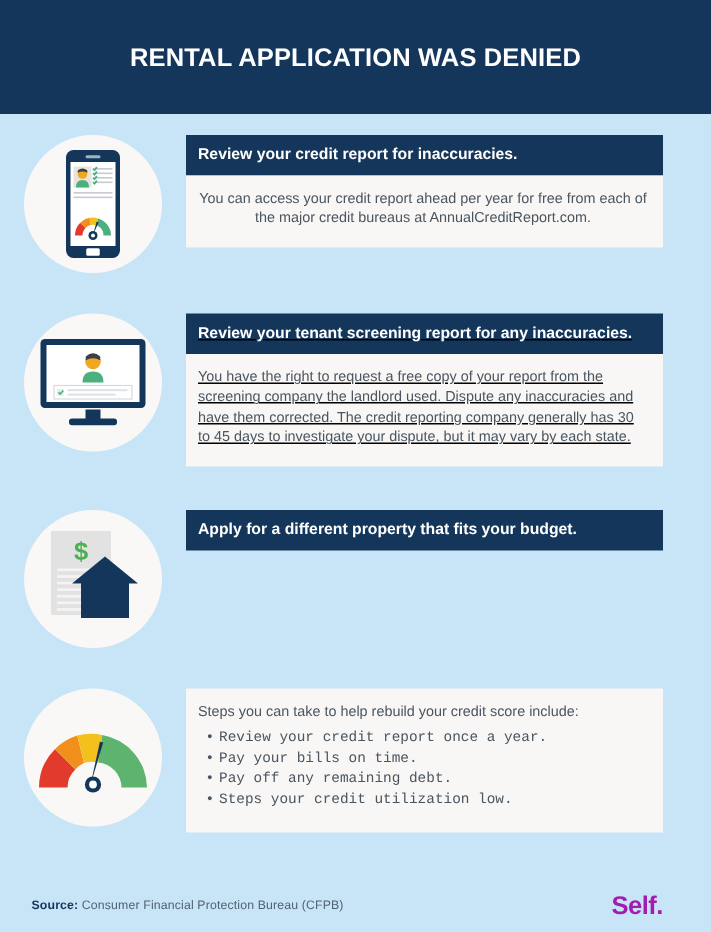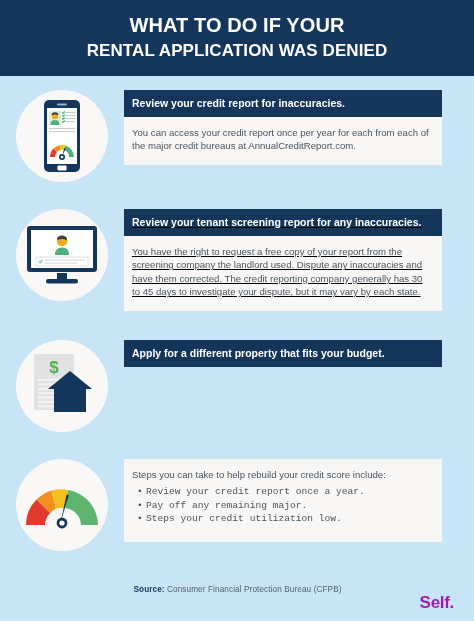--- a/index.html
+++ b/index.html
@@ -113,59 +113,57 @@
     border-radius: 50%;
     background: #faf8f6;
     z-index: 3;
     display: flex;
     align-items: center;
     justify-content: center;
   }
   .icon-circle svg { display: block; }
 
   
-  .step.s1 { min-height: 92px; }
+  .step.s1 { min-height: 92px; text-align: center; }
   .step.s2 { min-height: 104px; text-decoration: underline; }
   .step.s3 { min-height: 92px; }
   .step.s4 { min-height: 100px; }
 
   
   .footer {
     position: absolute;
     left: 0;
-    right: 0;
+    right: 12px;
     bottom: 0;
     height: 36px;
     background: #c7e5f7;
     display: flex;
     align-items: center;
     padding: 0 20px 0 21px;
     box-sizing: border-box;
-    flex-direction: column;
   }
   .source {
     font-size: 8.2px;
     color: #53626f;
     letter-spacing: 0.1px;
   }
   .source b { color: #14365b; }
   .logo {
     margin-left: auto;
     color: #a21caf;
     font-size: 17px;
     font-weight: bold;
     letter-spacing: -0.3px;
     line-height: 17px;
   }
 </style>
 </head>
 <body>
 
 <div class="header">
-  <div class="header-line l1">WHAT TO DO IF YOUR</div>
   <div class="header-line l2">RENTAL APPLICATION WAS DENIED</div>
 </div>
 
 <div class="steps">
 
   <div class="step-spacer-1"></div>
 
   <div class="step s1">
     <div class="icon-circle">
       <svg width="62" height="74" viewBox="0 0 62 74">
@@ -201,21 +199,21 @@
         <path d="M31 57.5 L33.4 48.8 L34.8 49.2 Z" fill="#14365b"></path>
         <circle cx="31" cy="58" r="3" fill="#14365b"></circle>
         <circle cx="31" cy="58" r="1.3" fill="#ffffff"></circle>
       </svg>
     </div>
     <div class="step-body-wrap">
       <div class="step-title-bar">
         <span class="step-title-text">Review your credit report for inaccuracies.</span>
       </div>
       <div class="step-text-panel">
-        <p>You can access your credit report once per year for each from each of the major credit bureaus at AnnualCreditReport.com.</p>
+        <p>You can access your credit report ahead per year for free from each of the major credit bureaus at AnnualCreditReport.com.</p>
       </div>
     </div>
   </div>
 
   <div class="step-spacer"></div>
 
   <div class="step s2">
     <div class="icon-circle">
       <svg width="76" height="62" viewBox="0 0 76 62">
         <rect x="3" y="2" width="70" height="46" rx="3" fill="#14365b"></rect>
@@ -285,21 +283,22 @@
         <path d="M36.4 42 L42.6 13.5 L44.8 14 Z" fill="#14365b"></path>
         <circle cx="38" cy="42" r="5.4" fill="#14365b"></circle>
         <circle cx="38" cy="42" r="2.6" fill="#ffffff"></circle>
       </svg>
     </div>
     <div class="step-body-wrap">
       <div class="step-text-panel">
         <p>Steps you can take to help rebuild your credit score include:</p>
         <ul class="bullet-list">
           <li>Review your credit report once a year.</li>
-          <li>Pay off any remaining major.</li>
+          <li>Pay your bills on time.</li>
+          <li>Pay off any remaining debt.</li>
           <li>Steps your credit utilization low.</li>
         </ul>
       </div>
     </div>
   </div>
 
 </div>
 
 <div class="footer">
   <div class="source">

